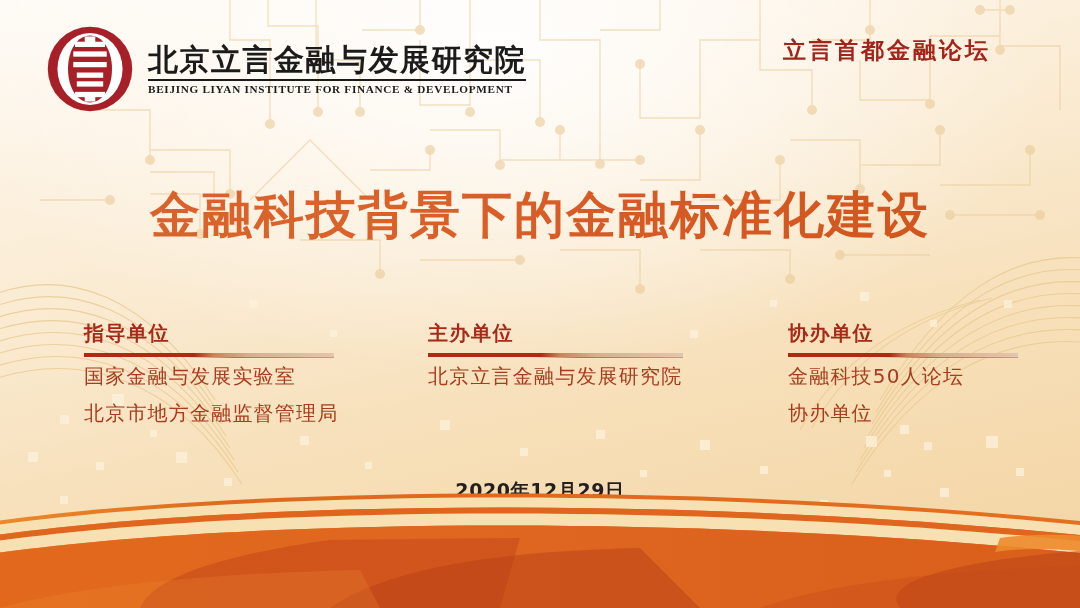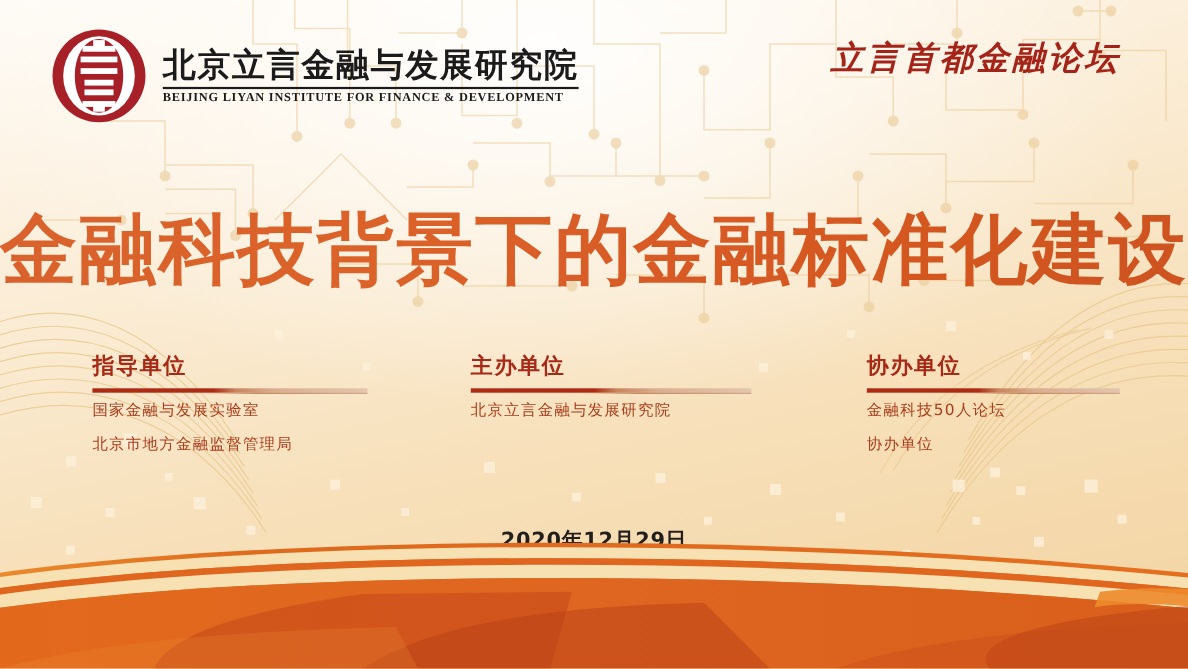--- a/index.html
+++ b/index.html
@@ -31,34 +31,34 @@
     white-space:nowrap;
   }
   .logo-rule{height:2.5px;background:#1b1b1b;margin:2px 0 2px 0;width:100%;}
   .logo-en{
     font-family:"Liberation Serif","DejaVu Serif",serif;
     font-size:11.2px;font-weight:700;color:#1b1b1b;letter-spacing:.7px;white-space:nowrap;
   }
   .forum-block{position:absolute;right:48px;top:36px;text-align:center;width:290px;}
   .forum-title{
     font-family:"DejaVu Serif","Liberation Serif",serif;
-    font-size:30px;font-weight:700;color:#A5241A;letter-spacing:3px;
-    font-style:italic;line-height:1.2;white-space:nowrap;
+    font-size:23px;font-weight:700;color:#A5241A;letter-spacing:3px;
+    line-height:1.2;white-space:nowrap;
   }
   .forum-issue{
     margin-top:12px;
     font-family:"DejaVu Sans","Liberation Sans",sans-serif;
     font-size:15px;font-weight:700;color:#2a2a2a;letter-spacing:.4px;white-space:nowrap;
   }
 
   
   .main-title{
     position:absolute;left:0;right:0;top:186px;text-align:center;
     font-family:"DejaVu Sans","Liberation Sans",sans-serif;
-    font-size:70px;font-weight:700;letter-spacing:2px;line-height:1.18;
+    font-size:50px;font-weight:700;letter-spacing:2px;line-height:1.18;
     white-space:nowrap;
     background:linear-gradient(90deg,#D9622D 0%,#DB6329 30%,#D85B26 55%,#D4571F 78%,#CE5320 100%);
     -webkit-background-clip:text;background-clip:text;
     color:transparent;-webkit-text-fill-color:transparent;
     text-shadow:none;
   }
 
   
   .units{position:absolute;top:322px;left:0;width:1080px;height:130px;}
   .unit{position:absolute;top:0;}
@@ -74,21 +74,21 @@
     height:4px;margin-top:6px;margin-bottom:9px;
     background:linear-gradient(90deg,#AD2A13 0%,#AD2A13 44%,#C9845E 52%,#D9AE90 66%,#E3C6AE 100%);
     position:relative;
   }
   .unit-rule::after{
     content:"";position:absolute;left:0;right:0;bottom:-1px;height:1px;
     background:linear-gradient(90deg,rgba(173,42,19,0) 40%,#B8714C 60%,#C89C7E 100%);
   }
   .unit-line{
     font-family:"DejaVu Sans","Liberation Sans",sans-serif;
-    font-size:14px;font-weight:400;color:#A83C1C;letter-spacing:1.2px;
+    font-size:20px;font-weight:400;color:#A83C1C;letter-spacing:1.2px;
     line-height:1.0;margin-bottom:17px;white-space:nowrap;
   }
 
   
   .date{
     position:absolute;left:0;right:0;top:478px;text-align:center;
     font-family:"DejaVu Sans","Liberation Sans",sans-serif;
     font-size:19px;font-weight:700;color:#231f1c;letter-spacing:.6px;
   }
 

